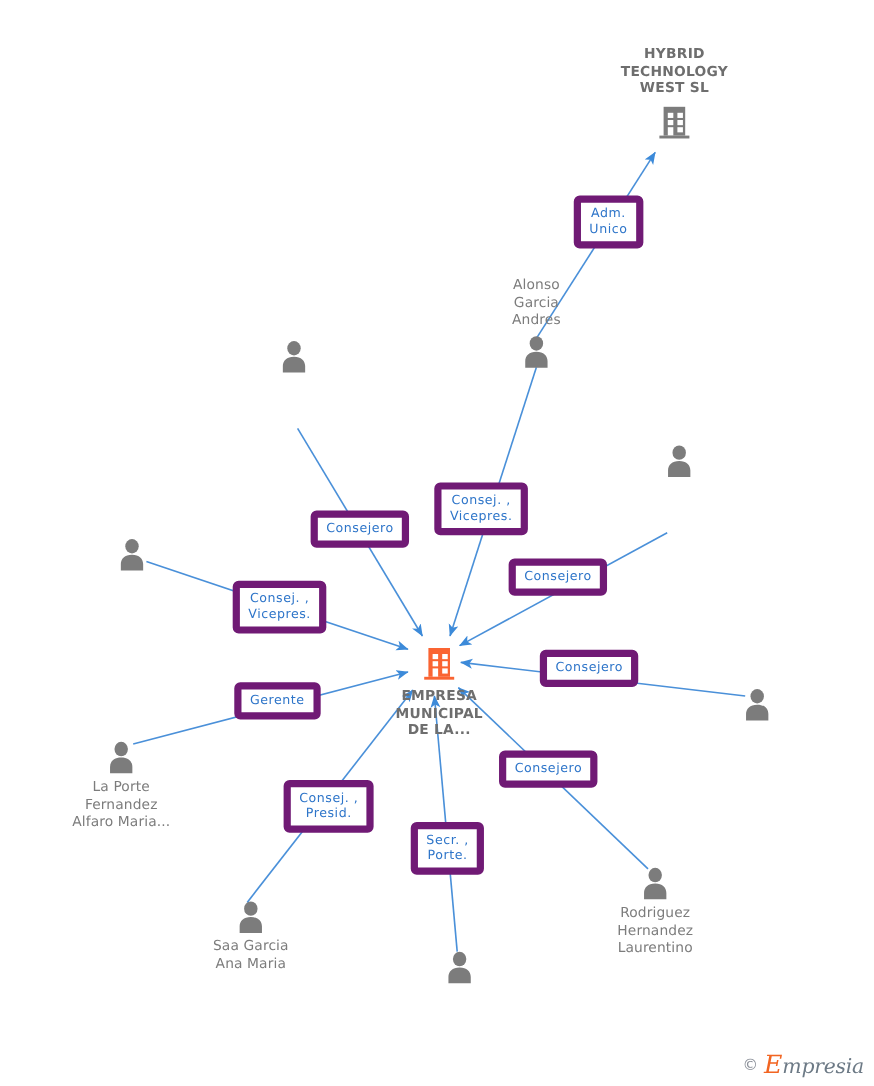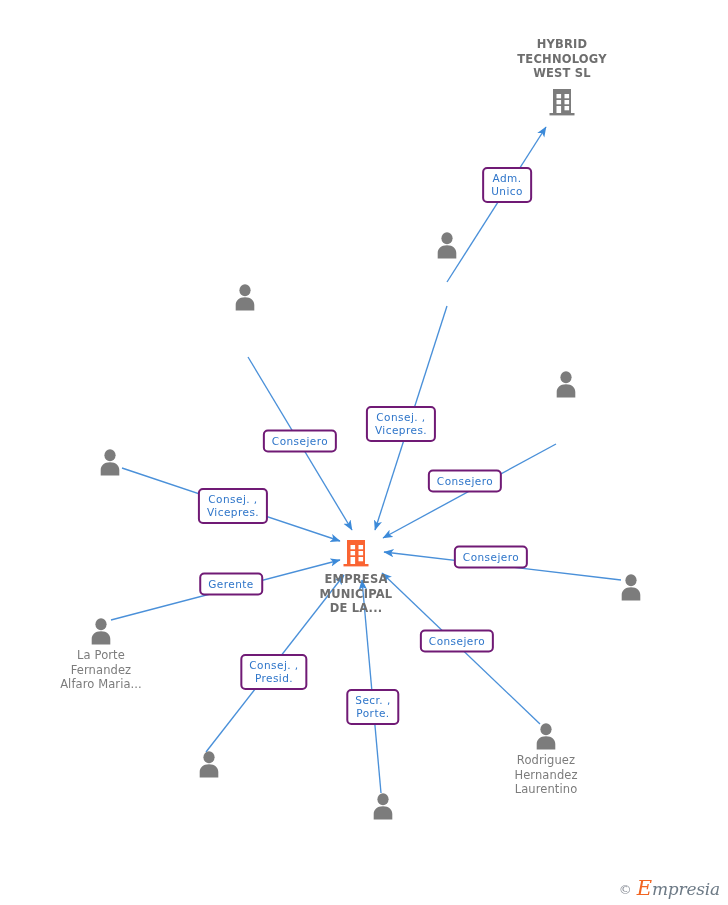--- a/index.html
+++ b/index.html
@@ -52,21 +52,21 @@
     font-size: 11.5px;
     letter-spacing: 0.2px;
   }
   .node.label-above .label { margin-bottom: 4px; }
   .node.label-below .label { margin-top: 2px; }
 
   .edge-label {
     position: absolute;
     z-index: 9;
     background: #ffffff;
-    border: 2px solid #701a75;
+    border: 6px solid #701a75;
     border-radius: 5px;
     color: #2e75c9;
     font-size: 10.5px;
     line-height: 13px;
     letter-spacing: 0.45px;
     text-align: center;
     padding: 3px 7px 3px 7px;
     white-space: pre-line;
     box-sizing: border-box;
     transform: translate(-50%, -50%);
@@ -133,36 +133,39 @@
             <rect x="8" y="4" width="18" height="24" fill="#7c7c7c"></rect>
             <rect x="11.5" y="9" width="4.6" height="4.3" fill="#ffffff"></rect>
             <rect x="19.5" y="9" width="4.6" height="4.3" fill="#ffffff"></rect>
             <rect x="11.5" y="15" width="4.6" height="4.3" fill="#ffffff"></rect>
             <rect x="19.5" y="15" width="4.6" height="4.3" fill="#ffffff"></rect>
             <rect x="19.5" y="21" width="4.6" height="4.3" fill="#ffffff"></rect>
             <rect x="11.5" y="21.0" width="4.6" height="7.0" fill="#ffffff"></rect>
             <rect x="4.5" y="28" width="25" height="2.4" fill="#7c7c7c"></rect>
           </svg></span>
       </div>
-      <div class="node company label-below" style="left: 356px; top: 536px;">
+      <div class="node company label-below" style="left: 366px; top: 536px;">
         <span class="glyph"><svg width="34" height="34" viewBox="0 0 34 34" aria-hidden="true">
             <rect x="8" y="4" width="18" height="24" fill="#FA6432"></rect>
             <rect x="11.5" y="9" width="4.6" height="4.3" fill="#ffffff"></rect>
             <rect x="19.5" y="9" width="4.6" height="4.3" fill="#ffffff"></rect>
             <rect x="11.5" y="15" width="4.6" height="4.3" fill="#ffffff"></rect>
             <rect x="19.5" y="15" width="4.6" height="4.3" fill="#ffffff"></rect>
             <rect x="19.5" y="21" width="4.6" height="4.3" fill="#ffffff"></rect>
             <rect x="11.5" y="21.0" width="4.6" height="7.0" fill="#ffffff"></rect>
             <rect x="4.5" y="28" width="25" height="2.4" fill="#FA6432"></rect>
           </svg></span>
         <span class="label">EMPRESA
 MUNICIPAL
 DE LA...</span>
       </div>
       <div class="node person label-above" style="left: 447px; top: 230.2px;">
+        <span class="label">Alonso
+Garcia
+Andres</span>
         <span class="glyph"><svg width="30" height="30" viewBox="0 0 30 30" aria-hidden="true">
             <ellipse cx="15" cy="8.2" rx="5.6" ry="6.0" fill="#7c7c7c"></ellipse>
             <path d="M15 15.2 c-6.0 0 -9.3 3.3 -9.3 7.9 l0 5.3 l18.6 0 l0 -5.3 c0 -4.6 -3.3 -7.9 -9.3 -7.9 z" fill="#7c7c7c"></path>
           </svg></span>
       </div>
       <div class="node person label-above" style="left: 245px; top: 282.2px;">
         <span class="glyph"><svg width="30" height="30" viewBox="0 0 30 30" aria-hidden="true">
             <ellipse cx="15" cy="8.2" rx="5.6" ry="6.0" fill="#7c7c7c"></ellipse>
             <path d="M15 15.2 c-6.0 0 -9.3 3.3 -9.3 7.9 l0 5.3 l18.6 0 l0 -5.3 c0 -4.6 -3.3 -7.9 -9.3 -7.9 z" fill="#7c7c7c"></path>
           </svg></span>
@@ -201,20 +204,22 @@
           </svg></span>
         <span class="label">Rodriguez
 Hernandez
 Laurentino</span>
       </div>
       <div class="node person label-below" style="left: 209px; top: 749px;">
         <span class="glyph"><svg width="30" height="30" viewBox="0 0 30 30" aria-hidden="true">
             <ellipse cx="15" cy="8.2" rx="5.6" ry="6.0" fill="#7c7c7c"></ellipse>
             <path d="M15 15.2 c-6.0 0 -9.3 3.3 -9.3 7.9 l0 5.3 l18.6 0 l0 -5.3 c0 -4.6 -3.3 -7.9 -9.3 -7.9 z" fill="#7c7c7c"></path>
           </svg></span>
+        <span class="label">Saa Garcia
+Ana Maria</span>
       </div>
       <div class="node person label-below" style="left: 383px; top: 791px;">
         <span class="glyph"><svg width="30" height="30" viewBox="0 0 30 30" aria-hidden="true">
             <ellipse cx="15" cy="8.2" rx="5.6" ry="6.0" fill="#7c7c7c"></ellipse>
             <path d="M15 15.2 c-6.0 0 -9.3 3.3 -9.3 7.9 l0 5.3 l18.6 0 l0 -5.3 c0 -4.6 -3.3 -7.9 -9.3 -7.9 z" fill="#7c7c7c"></path>
           </svg></span>
       </div>
     </div>
 
   <div id="edge-labels-layer">

